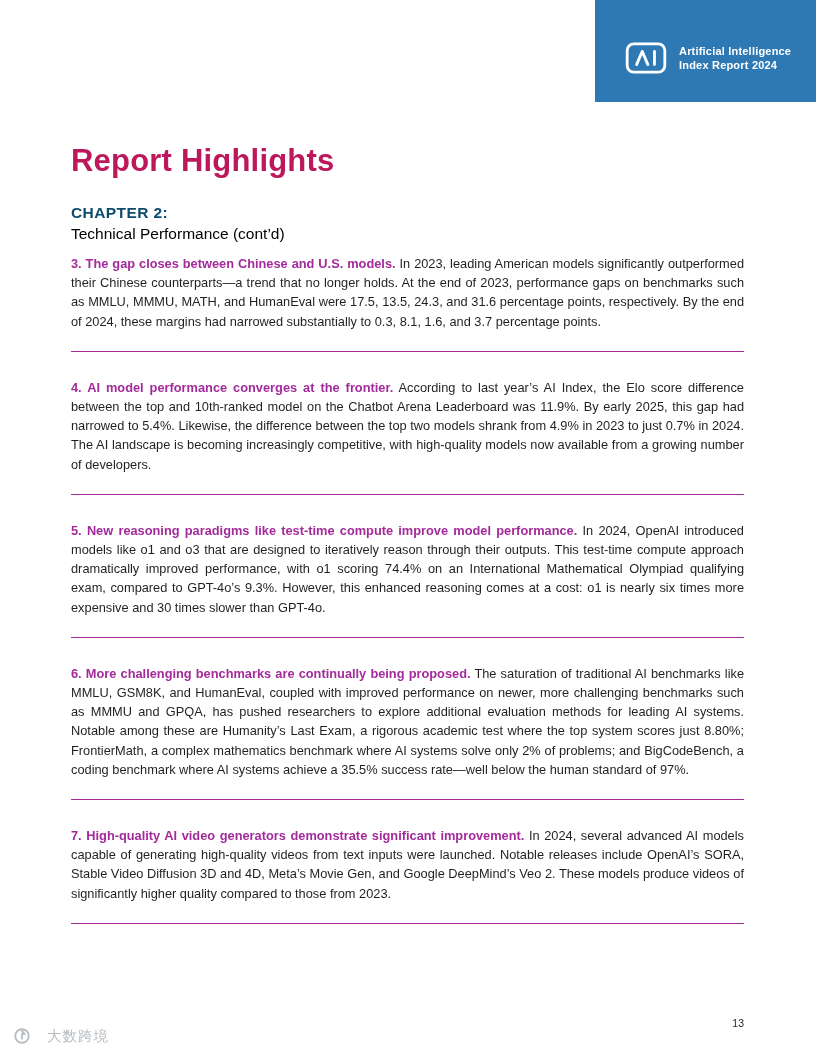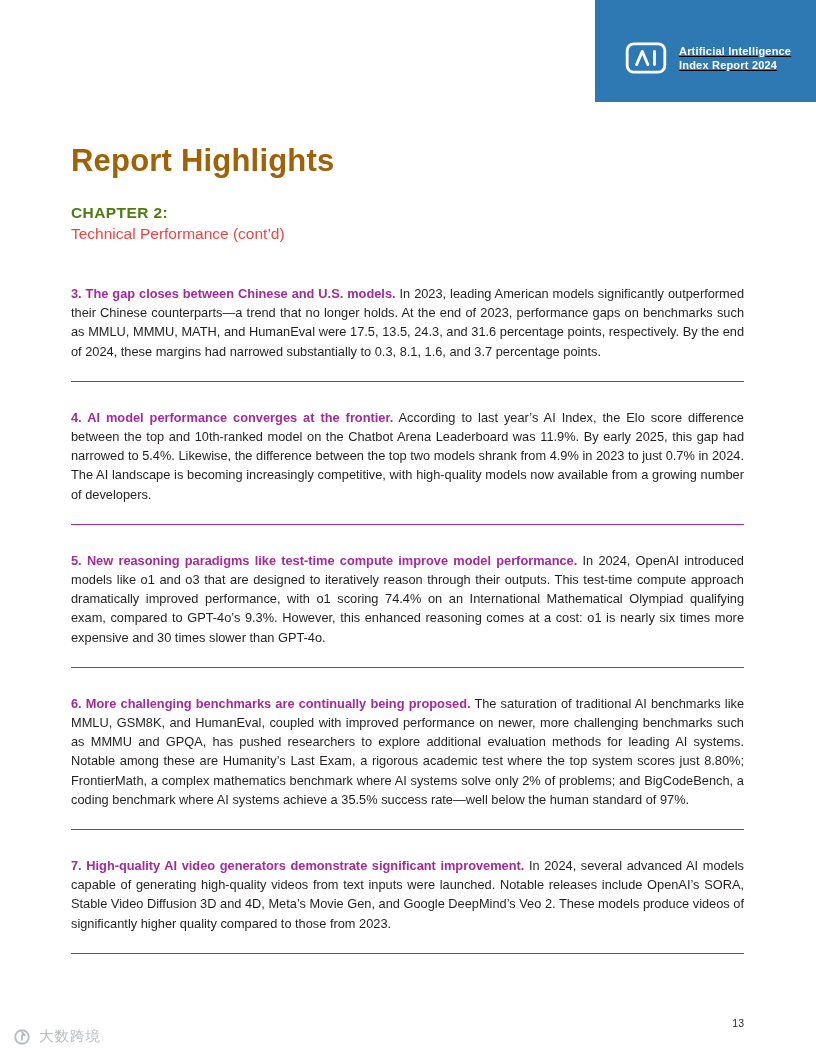--- a/index.html
+++ b/index.html
@@ -20,21 +20,20 @@
     position: absolute;
     top: 0;
     right: 0;
     width: 221px;
     height: 102px;
     background: #2e79b4;
     display: flex;
     align-items: center;
     padding: 14px 0 0 30px;
     gap: 12px;
-    text-decoration: underline;
   }
   .banner .logo { flex: 0 0 auto; display: block; }
   .banner .banner-text {
     color: #ffffff;
     font-size: 11px;
     font-weight: 700;
     line-height: 14px;
     letter-spacing: 0.2px;
   }
 
@@ -44,39 +43,39 @@
     left: 71px;
     right: 72px;
     top: 0;
     padding-top: 142px;
   }
 
   .page-title {
     font-size: 31px;
     line-height: 38px;
     font-weight: 700;
-    color: #a16207;
+    color: #be185d;
     letter-spacing: 0.2px;
   }
 
   .chapter-label {
     margin-top: 24px;
     font-size: 15.5px;
     font-weight: 800;
     letter-spacing: 0.4px;
-    color: #4d7c0f;
+    color: #0c4a6e;
   }
   .chapter-subtitle {
     margin-top: 3px;
     font-size: 15.5px;
     font-weight: 400;
-    color: #ef4444;
+    color: #000000;
   }
 
-  .highlights { margin-top: 41px; }
+  .highlights { margin-top: 11px; }
 
   .highlight p {
     font-size: 12.8px;
     line-height: 19.2px;
     color: #231f20;
     text-align: justify;
   }
   .highlight .highlight-lead {
     color: #a32a9a;
     font-weight: 700;
@@ -93,22 +92,22 @@
     right: 72px;
     bottom: 27px;
     font-size: 10.5px;
     color: #231f20;
   }
   .watermark {
     position: absolute;
     left: 13px;
     bottom: 10px;
     display: flex;
-    align-items: center;
-    gap: 8px;
+    align-items: flex-start;
+    gap: 16px;
     color: #aab0b6;
     opacity: 0.85;
     font-size: 14.5px;
     letter-spacing: 1px;
   }
 </style>
 </head>
 <body>
 
 <div class="page">

